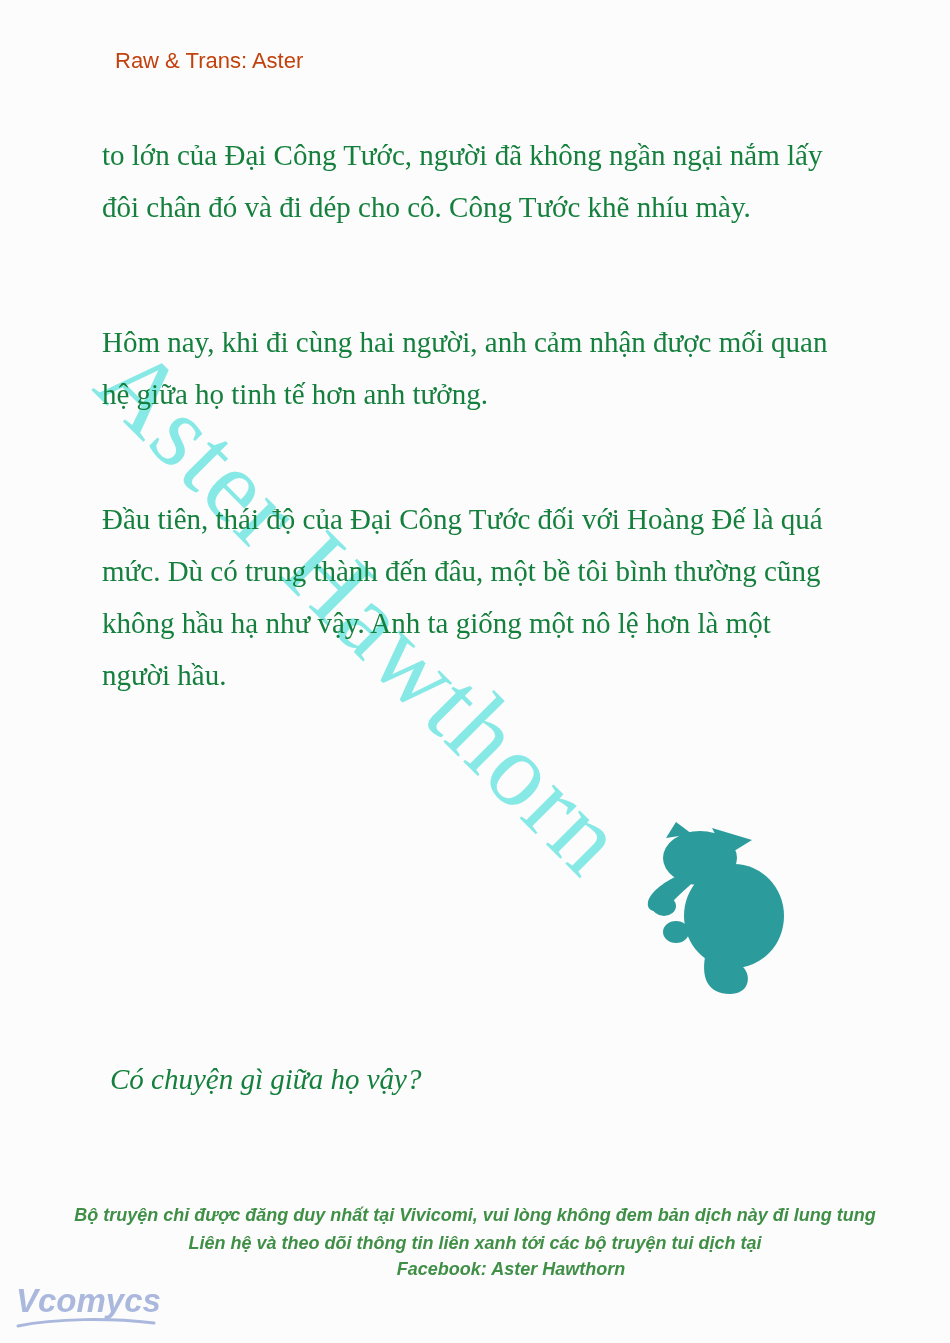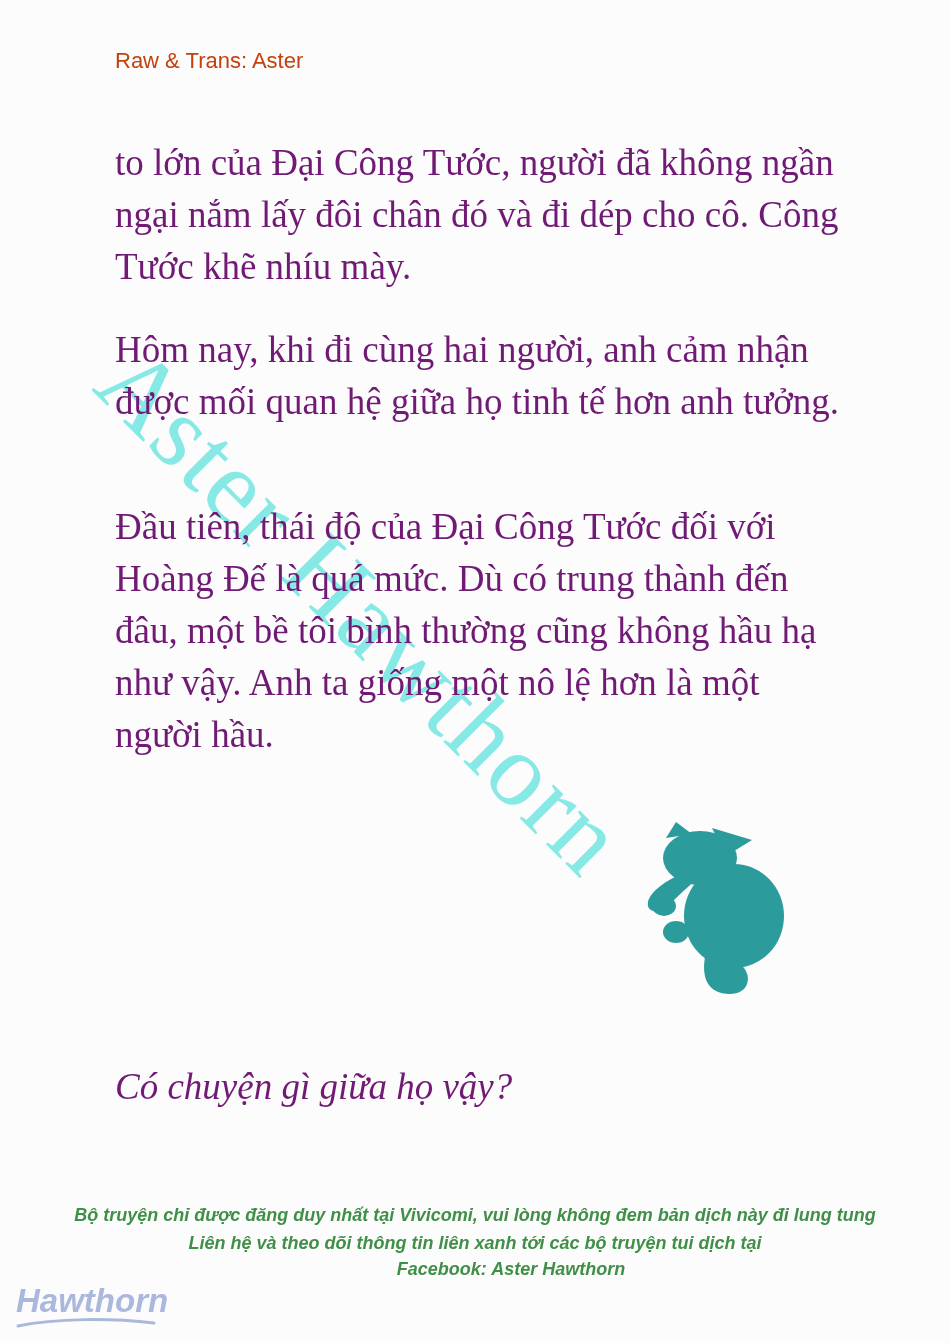--- a/index.html
+++ b/index.html
@@ -55,32 +55,32 @@
     top: 822px;
     width: 145px;
     height: 178px;
     z-index: 1;
   }
   .cat-icon * { fill: var(--cat_teal, #2b9c9b); }
 
   
   .para {
     position: absolute;
-    left: 115px;
+    left: 102px;
     width: 728px;
-    font-size: 37px;
+    font-size: 29px;
     line-height: 52px;
-    color: #701a75;
+    color: #15803d;
     z-index: 2;
   }
   .para-1 { top: 100px; }
   .para-2 { top: 287px; }
   .para-3 { top: 464px; }
   .para-4 { top: 747px; }
-  .question { top: 1024px; font-style: italic; }
+  .question { top: 1024px; font-style: italic; margin-left: 8px; }
 
   
   .footer-line {
     position: absolute;
     left: 0;
     width: 950px;
     text-align: center;
     font-family: "Liberation Sans", "DejaVu Sans", sans-serif;
     font-style: italic;
     font-weight: bold;
@@ -148,19 +148,19 @@
 
   <p class="para question">Có chuyện gì giữa họ vậy?</p>
 
   <div class="footer-line footer-line-1">Bộ truyện chỉ được đăng duy nhất tại Vivicomi, vui lòng không đem bản dịch này đi lung tung</div>
 
   <div class="footer-line footer-line-2">Liên hệ và theo dõi thông tin liên xanh tới các bộ truyện tui dịch tại</div>
 
   <div class="footer-line footer-line-3">Facebook: Aster Hawthorn</div>
 
   <div class="logo">
-    <span class="logo-text">Hawthorn</span>
+    <span class="logo-text">Vcomycs</span>
     <svg class="logo-swoosh" width="140" height="14" viewBox="0 0 140 14" xmlns="http://www.w3.org/2000/svg" aria-hidden="true">
       <path d="M2 10 C 40 2 95 2 138 7"></path>
     </svg>
   </div>
 
 </div>
 
 </body></html>

